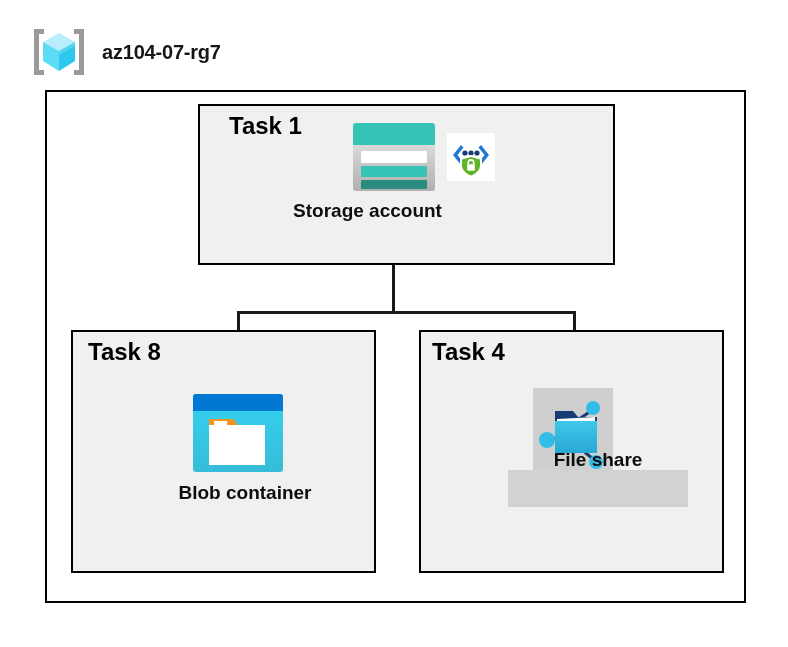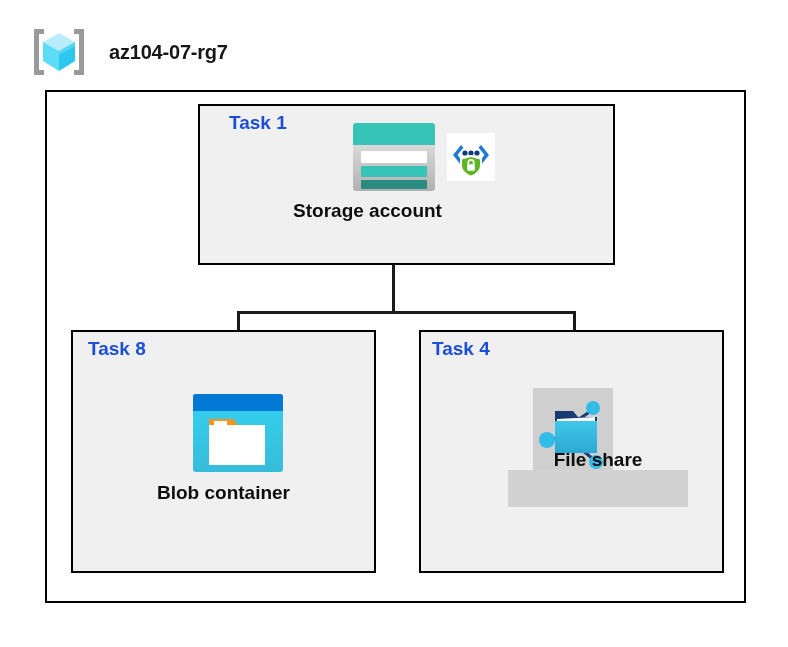--- a/index.html
+++ b/index.html
@@ -15,21 +15,21 @@
     overflow: hidden;
   }
 
   
   #rg-header {
     position: absolute;
     left: 30px;
     top: 26px;
     display: flex;
     align-items: center;
-    gap: 21px;
+    gap: 14px;
   }
   #rg-icon { width: 58px; height: 52px; display: block; }
   #rg-title {
     font-size: 20px;
     font-weight: bold;
     color: #161616;
     letter-spacing: -0.2px;
     white-space: nowrap;
   }
 
@@ -51,23 +51,23 @@
     background: #f0f0f0;
     border: 2px solid #000000;
     box-sizing: border-box;
   }
   #task1-box { left: 198px; top: 104px; width: 417px; height: 161px; }
   #task2-box { left: 71px;  top: 330px; width: 305px; height: 243px; }
   #task3-box { left: 419px; top: 330px; width: 305px; height: 243px; }
 
   .task-label {
     position: absolute;
-    font-size: 19px;
+    font-size: 24px;
     font-weight: bold;
-    color: #1d4ed8;
+    color: #000000;
     white-space: nowrap;
   }
   #task1-label { left: 229px; top: 112px; }
   #task2-label { left: 88px;  top: 338px; }
   #task3-label { left: 432px; top: 338px; }
 
   
   .conn {
     position: absolute;
     background: #1a1a1a;
@@ -90,21 +90,21 @@
     text-align: center;
   }
 
   
   #storage-icon-wrap { left: 352px; top: 122px; }
   #storage-caption   { left: 198px; top: 200px; width: 339px; }
   #api-icon-wrap     { left: 447px; top: 133px; }
 
   
   #blob-icon-wrap { left: 192px; top: 393px; }
-  #blob-caption   { left: 71px; top: 482px; width: 305px; }
+  #blob-caption   { left: 71px; top: 482px; width: 348px; }
 
   
   #fileshare-icon-wrap { left: 533px; top: 393px; }
   #fileshare-highlight {
     position: absolute;
     left: 508px;
     top: 470px;
     width: 180px;
     height: 37px;
     background: #d2d2d2;

